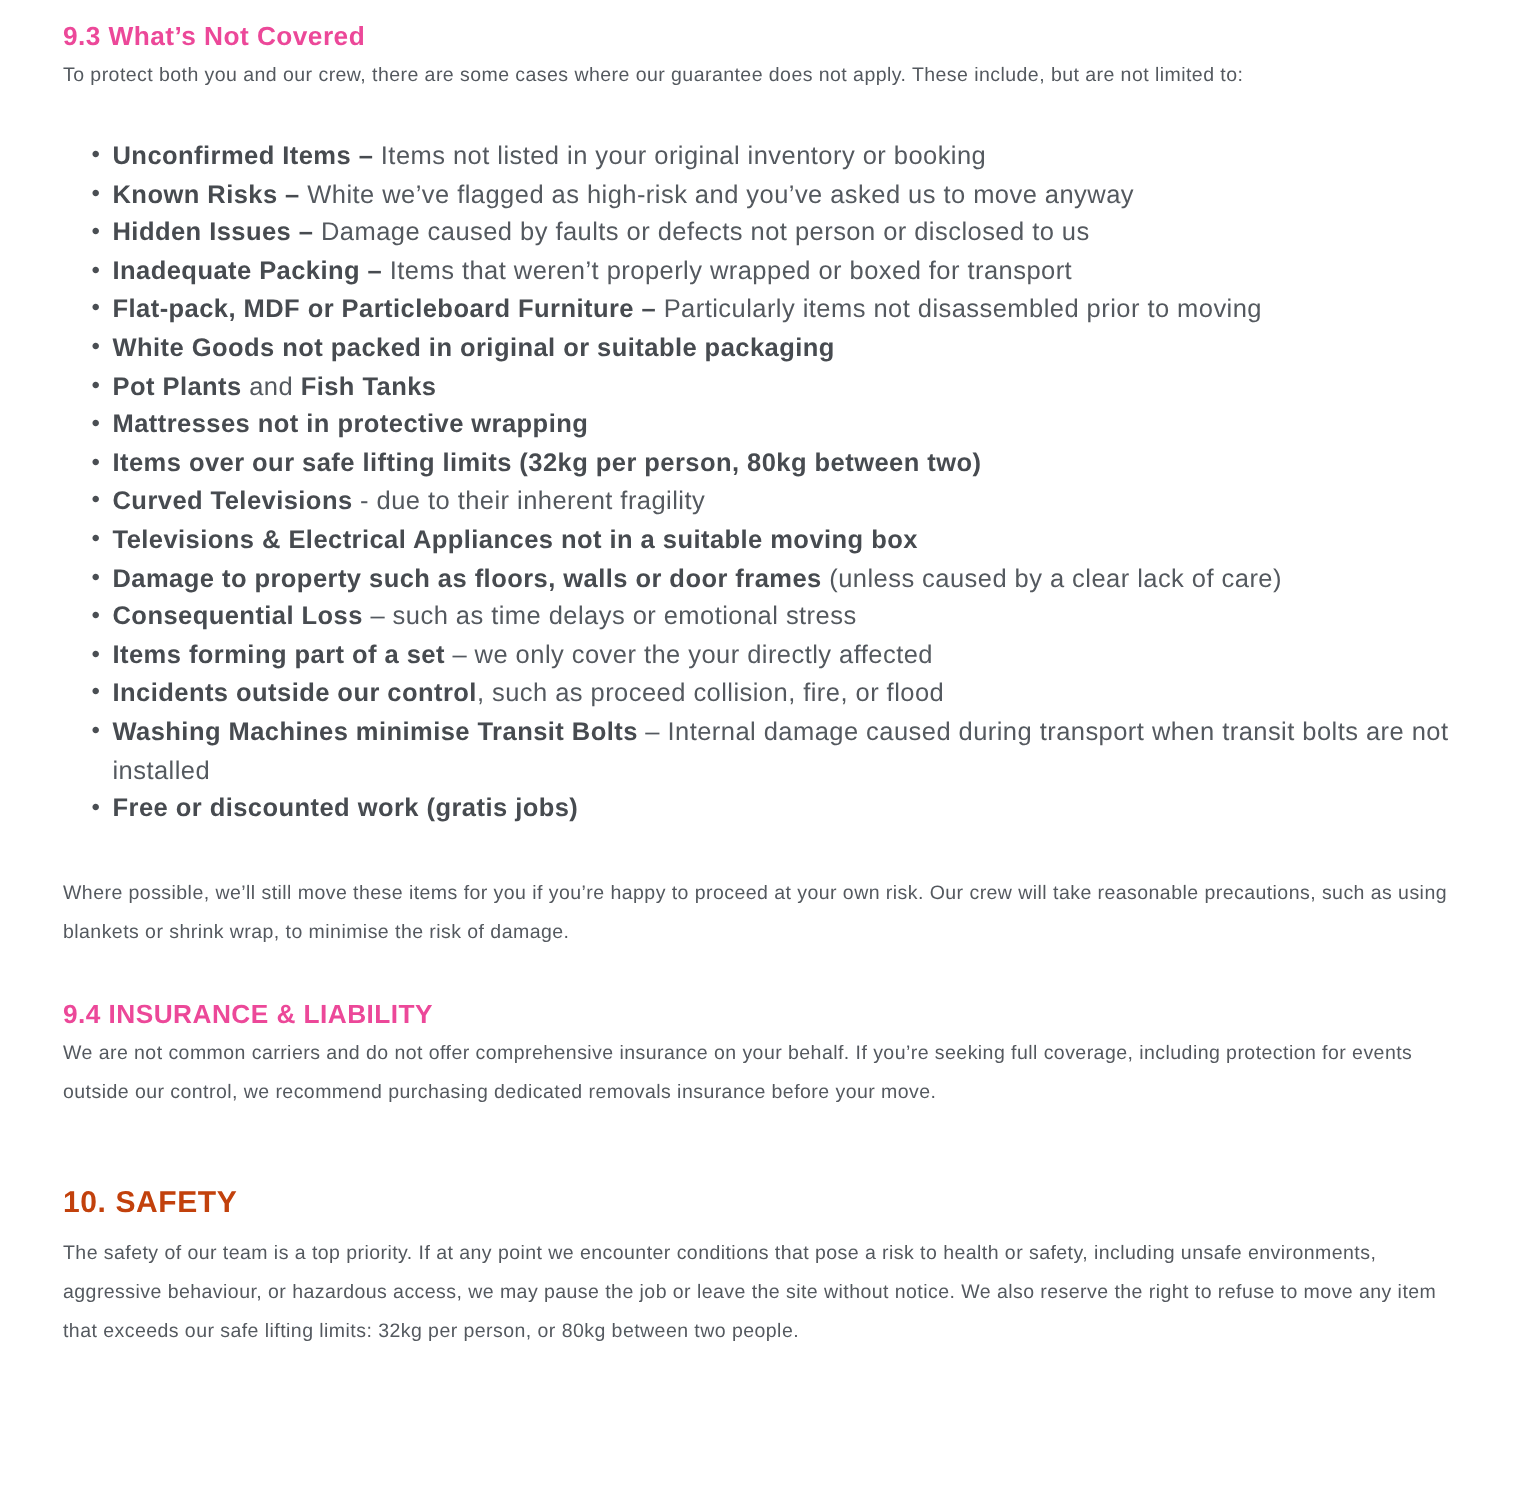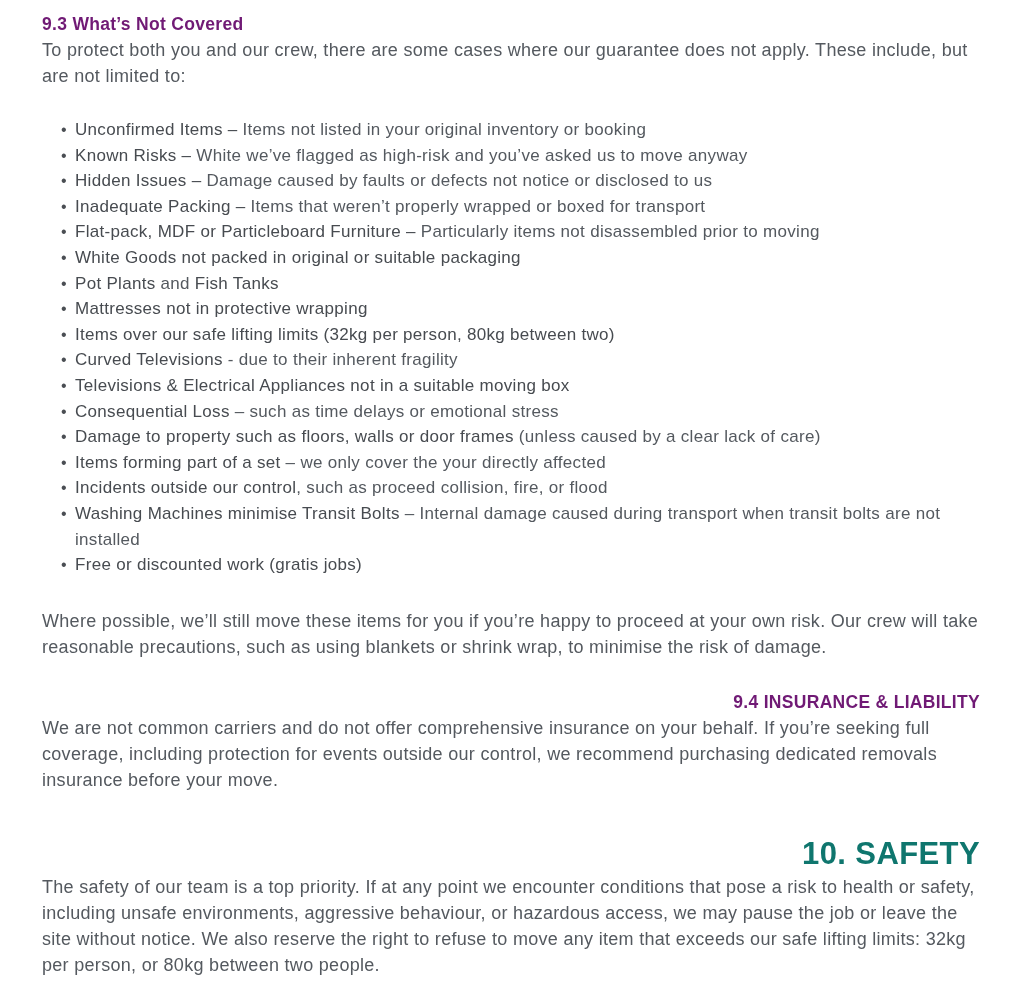--- a/index.html
+++ b/index.html
@@ -12,36 +12,35 @@
     font-family: "Liberation Sans", "DejaVu Sans", sans-serif;
     color: #54595f;
     width: 1024px;
   }
   .doc {
     width: 1024px;
     padding: 11px 44px 24px 42px;
   }
   .doc p {
     margin: 0;
-    font-size: 18px;
+    font-size: 13px;
     line-height: 26px;
     letter-spacing: 0.3px;
     max-width: 938px;
   }
   h3.sub-heading {
     margin: 0;
     font-size: 17.5px;
     line-height: 26px;
     font-weight: 700;
-    color: #701a75;
+    color: #ec4899;
     letter-spacing: 0.3px;
   }
   h3.sub-heading.spaced {
     margin-top: 29px;
-    text-align: right;
   }
   ul.exclusions {
     margin: 28px 0 0 0;
     padding: 0 0 0 33px;
     list-style: none;
   }
   ul.exclusions li {
     position: relative;
     font-size: 17px;
     line-height: 25.6px;
@@ -50,58 +49,57 @@
   }
   ul.exclusions li::before {
     content: "\2022";
     position: absolute;
     left: -14px;
     top: 0;
     color: #4a4e53;
     font-size: 16px;
   }
   .b {
-    font-weight: 400;
+    font-weight: 700;
     color: #474b50;
   }
   .outro {
     margin-top: 30px !important;
   }
   h2.major-heading {
     margin: 46px 0 5px 0;
-    font-size: 31px;
+    font-size: 20px;
     line-height: 30px;
     font-weight: 800;
-    color: #0f766e;
+    color: #c2410c;
     letter-spacing: 0.4px;
-    text-align: right;
   }
 </style>
 </head>
 <body>
 
 <main class="doc">
 
   <section>
     <h3 class="sub-heading">9.3 What’s Not Covered</h3>
     <p>To protect both you and our crew, there are some cases where our guarantee does not apply. These include, but are not limited to:</p>
     <ul class="exclusions" id="exclusions-list">
         <li><span class="b">Unconfirmed Items – </span><span>Items not listed in your original inventory or booking</span></li>
         <li><span class="b">Known Risks – </span><span>White we’ve flagged as high-risk and you’ve asked us to move anyway</span></li>
-        <li><span class="b">Hidden Issues – </span><span>Damage caused by faults or defects not notice or disclosed to us</span></li>
+        <li><span class="b">Hidden Issues – </span><span>Damage caused by faults or defects not person or disclosed to us</span></li>
         <li><span class="b">Inadequate Packing – </span><span>Items that weren’t properly wrapped or boxed for transport</span></li>
         <li><span class="b">Flat-pack, MDF or Particleboard Furniture – </span><span>Particularly items not disassembled prior to moving</span></li>
         <li><span class="b">White Goods not packed in original or suitable packaging</span></li>
         <li><span class="b">Pot Plants</span><span> and </span><span class="b">Fish Tanks</span></li>
         <li><span class="b">Mattresses not in protective wrapping</span></li>
         <li><span class="b">Items over our safe lifting limits (32kg per person, 80kg between two)</span></li>
         <li><span class="b">Curved Televisions</span><span> - due to their inherent fragility</span></li>
         <li><span class="b">Televisions &amp; Electrical Appliances not in a suitable moving box</span></li>
+        <li><span class="b">Damage to property such as floors, walls or door frames</span><span> (unless caused by a clear lack of care)</span></li>
         <li><span class="b">Consequential Loss</span><span> – such as time delays or emotional stress</span></li>
-        <li><span class="b">Damage to property such as floors, walls or door frames</span><span> (unless caused by a clear lack of care)</span></li>
         <li><span class="b">Items forming part of a set</span><span> – we only cover the your directly affected</span></li>
         <li><span class="b">Incidents outside our control</span><span>, such as proceed collision, fire, or flood</span></li>
         <li><span class="b">Washing Machines minimise Transit Bolts</span><span> – Internal damage caused during transport when transit bolts are not installed</span></li>
         <li><span class="b">Free or discounted work (gratis jobs)</span></li>
       </ul>
     <p class="outro">Where possible, we’ll still move these items for you if you’re happy to proceed at your own risk. Our crew will take reasonable precautions, such as using blankets or shrink wrap, to minimise the risk of damage.</p>
   </section>
 
   <section>
     <h3 class="sub-heading spaced">9.4 INSURANCE &amp; LIABILITY</h3>

